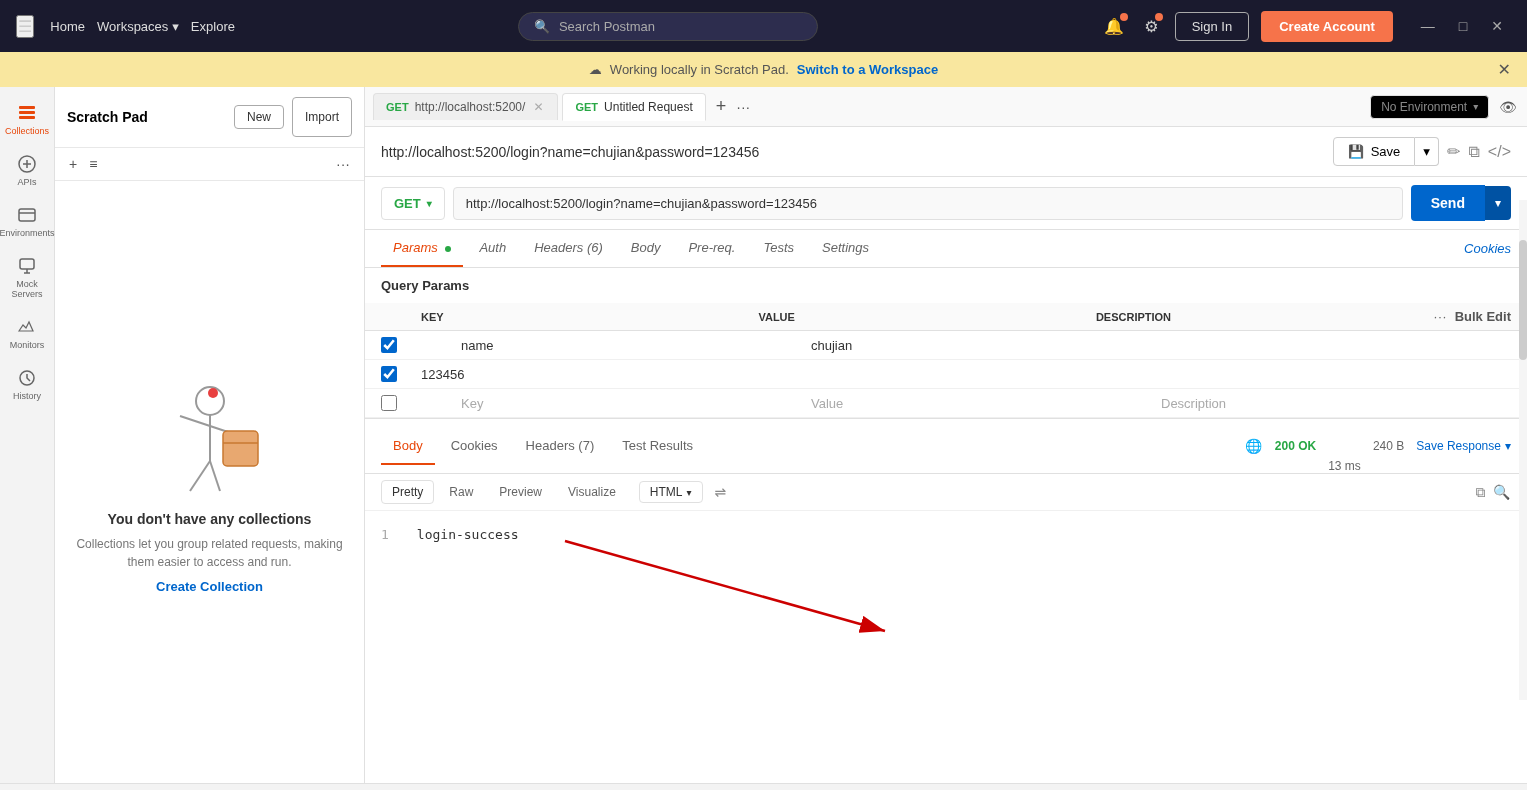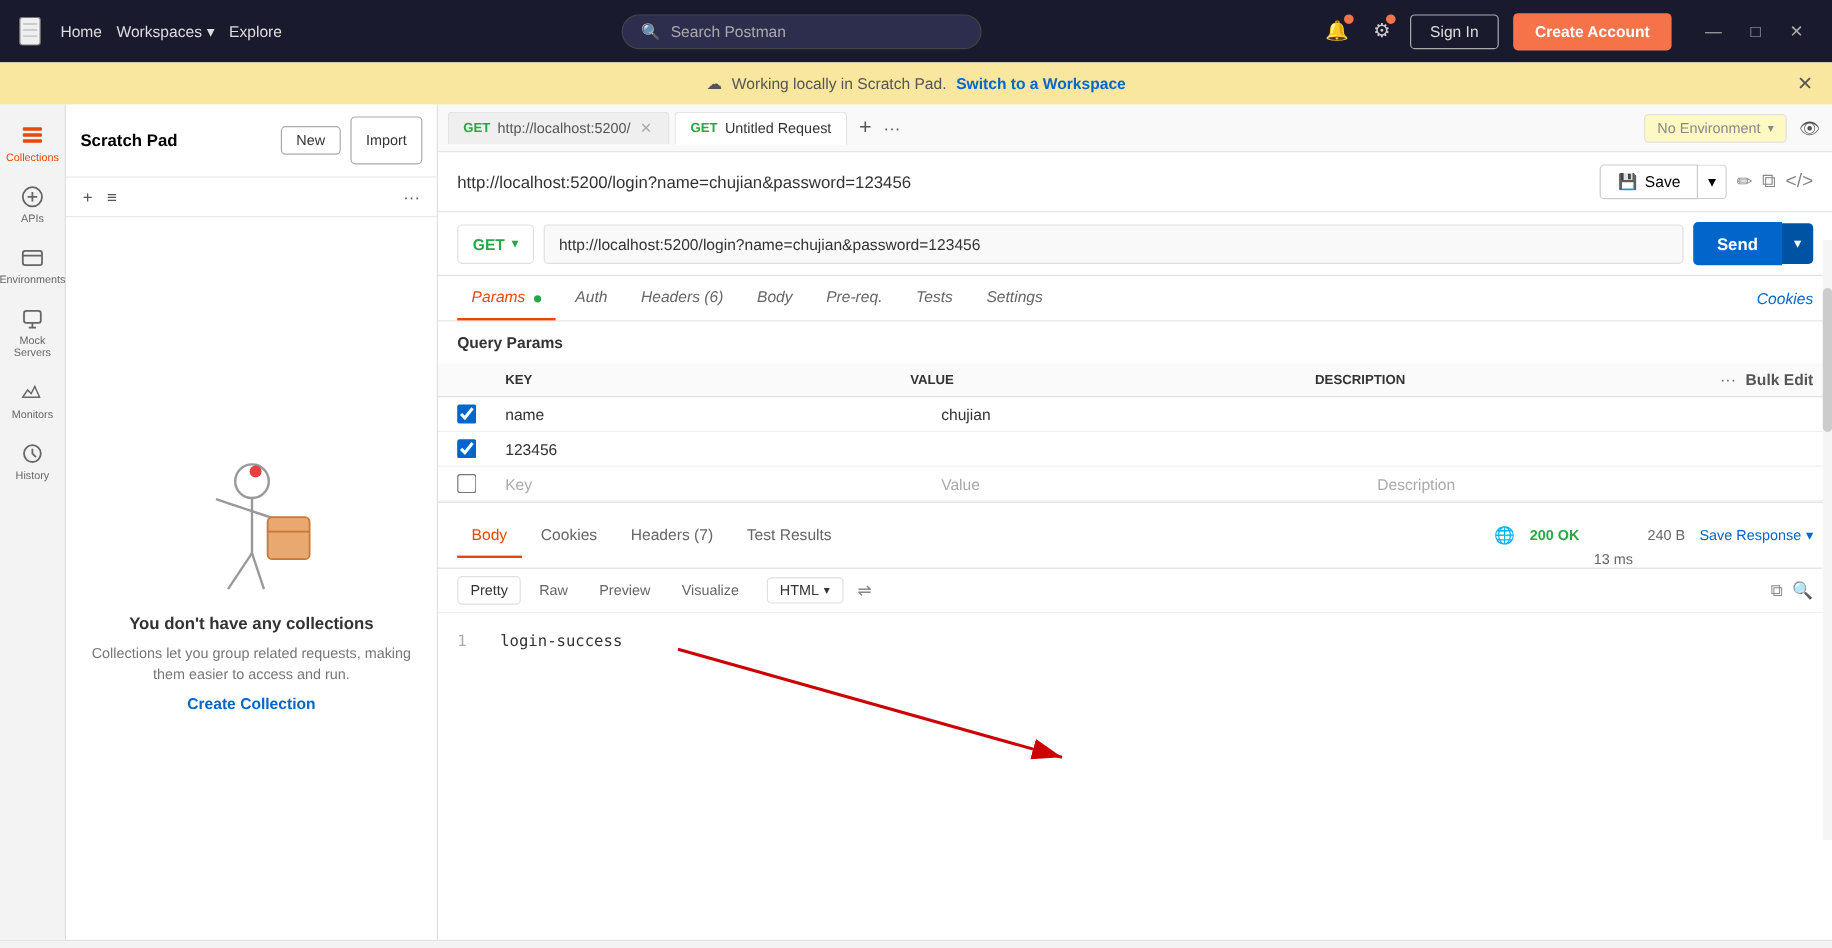--- a/index.html
+++ b/index.html
@@ -57,21 +57,21 @@
 
     
     .tabs-bar { display: flex; align-items: center; background: #f9f9f9; border-bottom: 1px solid #e0e0e0; height: 40px; padding: 0 8px; gap: 4px; }
     .tab { display: flex; align-items: center; gap: 6px; padding: 6px 12px; border-radius: 4px 4px 0 0; cursor: pointer; font-size: 12px; color: #555; background: #efefef; border: 1px solid #e0e0e0; border-bottom: none; white-space: nowrap; }
     .tab.active { background: #fff; color: #333; border-bottom: 1px solid #fff; margin-bottom: -1px; }
     .tab-method { font-size: 11px; font-weight: 700; color: #28a745; }
     .tab-close { background: none; border: none; cursor: pointer; color: #aaa; font-size: 12px; padding: 0 2px; }
     .tab-plus { background: none; border: none; cursor: pointer; color: #555; font-size: 18px; padding: 0 6px; }
     .tab-more { background: none; border: none; cursor: pointer; color: #555; font-size: 14px; }
     .tabs-bar-right { margin-left: auto; display: flex; align-items: center; gap: 8px; }
-    .env-selector { display: flex; align-items: center; gap: 6px; border: 1px solid #e0e0e0; border-radius: 4px; padding: 4px 10px; cursor: pointer; color: #888; font-size: 12px; background: #fef9c3; justify-content: center; }
+    .env-selector { display: flex; align-items: center; gap: 6px; border: 1px solid #e0e0e0; border-radius: 4px; padding: 4px 10px; cursor: pointer; color: #888; font-size: 12px; background: #000000; justify-content: center; }
 
     
     .url-bar { display: flex; align-items: center; padding: 10px 16px; border-bottom: 1px solid #e0e0e0; gap: 8px; background: #fff; }
     .url-title { font-size: 14px; color: #333; flex: 1; }
     .save-btn { display: flex; align-items: center; gap: 0; }
     .save-main { background: none; border: 1px solid #ccc; border-radius: 4px 0 0 4px; padding: 6px 14px; cursor: pointer; font-size: 13px; display: flex; align-items: center; gap: 6px; }
     .save-dropdown { background: none; border: 1px solid #ccc; border-left: none; border-radius: 0 4px 4px 0; padding: 6px 8px; cursor: pointer; }
     .url-bar-actions { display: flex; gap: 8px; }
     .url-action-btn { background: none; border: none; cursor: pointer; color: #888; font-size: 16px; }
 
@@ -98,21 +98,21 @@
     .bulk-edit-btn { background: none; border: none; cursor: pointer; color: #555; font-size: 13px; font-weight: 600; }
     .params-table-header { display: flex; align-items: center; padding: 6px 16px; border-bottom: 1px solid #e0e0e0; background: #fafafa; }
     .th-checkbox { width: 40px; }
     .th-key { flex: 1; font-size: 11px; font-weight: 700; text-transform: uppercase; color: #333; }
     .th-value { flex: 1; font-size: 11px; font-weight: 700; text-transform: uppercase; color: #333; }
     .th-desc { flex: 1; font-size: 11px; font-weight: 700; text-transform: uppercase; color: #333; }
     .th-actions { display: flex; align-items: center; gap: 8px; margin-left: auto; }
 
     .param-row { display: flex; align-items: center; padding: 6px 16px; border-bottom: 1px solid #f0f0f0; }
     .param-checkbox { width: 40px; display: flex; align-items: center; }
-    .param-key { flex: 1; font-size: 13px; color: #333; }
+    .param-key { flex: 1; font-size: 13px; color: #333; margin-left: 40px; }
     .param-value { flex: 1; font-size: 13px; color: #333; }
     .param-desc { flex: 1; font-size: 13px; color: #aaa; }
     .param-placeholder { color: #aaa; }
 
     
     .response-section { border-top: 1px solid #e0e0e0; background: #fff; display: flex; flex-direction: column; flex: 1; min-height: 0; }
     .response-tabs-bar { display: flex; align-items: center; padding: 0 16px; border-bottom: 1px solid #e0e0e0; gap: 4px; }
     .resp-tab { padding: 10px 12px; cursor: pointer; font-size: 13px; color: #666; border-bottom: 2px solid transparent; }
     .resp-tab.active { color: #e8470a; border-bottom: 2px solid #e8470a; }
     .resp-status { margin-left: auto; display: flex; align-items: center; gap: 12px; font-size: 12px; }

